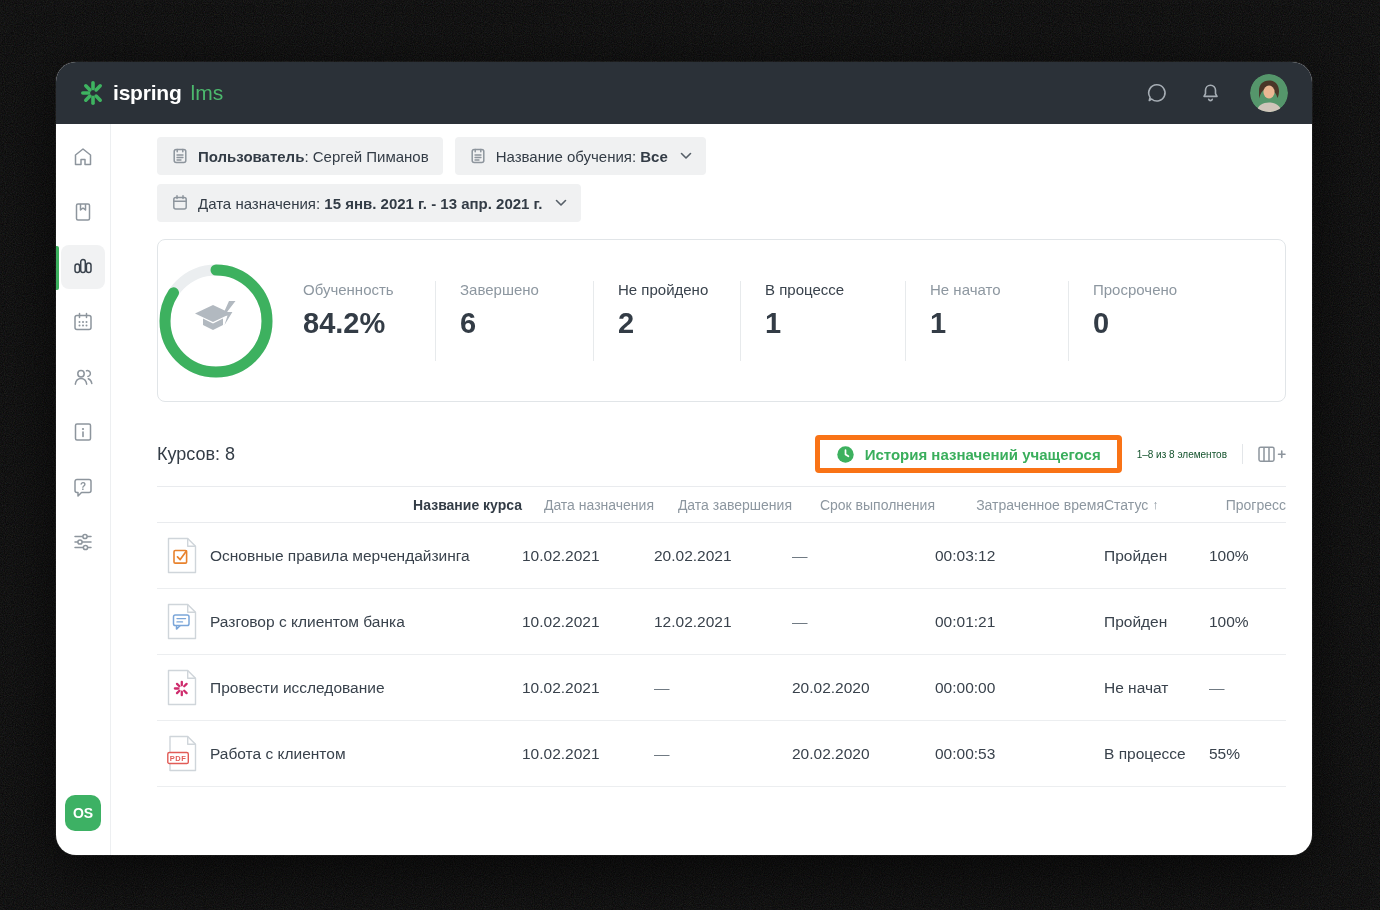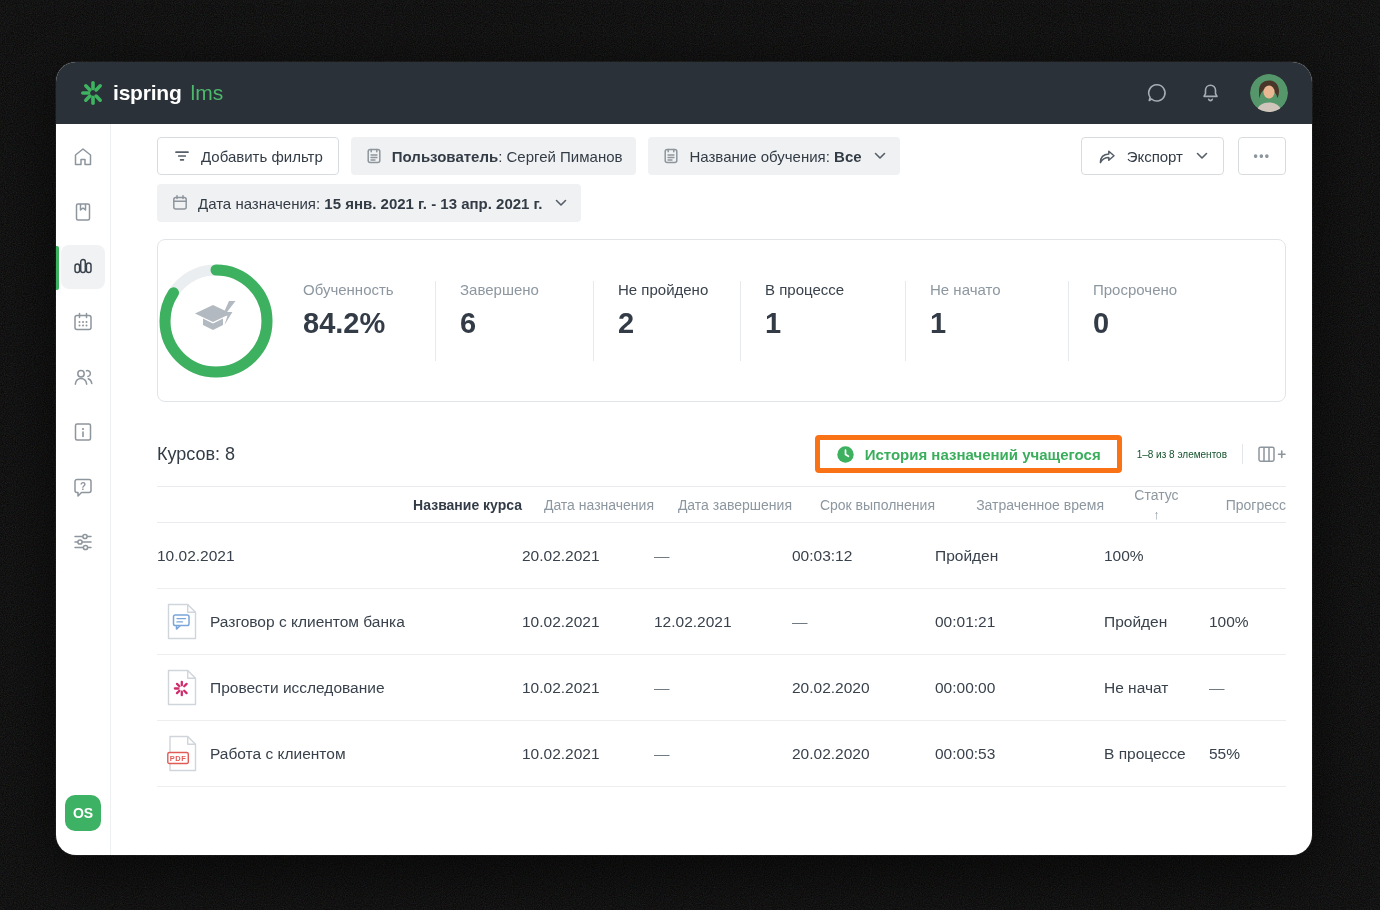--- a/index.html
+++ b/index.html
@@ -80,21 +80,21 @@
   .pagination { color:#14532d; font-size:10px; }
   .v-divider { width:1px; height:20px; background:#e3e6e9; }
   .columns-btn { display:flex; align-items:center; cursor:pointer; }
 
   
   .table { margin-top:13px; }
   .t-head, .t-row { display:grid; grid-template-columns:365px 132px 138px 143px 169px 105px 1fr; align-items:center; }
   .t-head { height:37px; border-top:1px solid #e9ebee; border-bottom:1px solid #e9ebee;
             font-size:14px; color:#8d97a0;text-align:right; }
   .t-head .c-name { color:#333c46; font-weight:700; padding-left:10px; }
-  .t-head .c-sort { display:flex; align-items:center; gap:4px;flex-direction:column; }
+  .t-head .c-sort { display:flex; align-items:center; gap:4px; }
   .sort-arrow { color:#8d97a0; font-size:13px; }
   .t-row { height:66px; border-bottom:1px solid #eceef0; font-size:15.5px; color:#39424c; cursor:pointer; }
   .name-cell { display:flex; align-items:center; gap:13px; padding-left:10px; }
   .doc-icon { flex:none; }
   .dash { color:#707a83; }
 </style>
 </head>
 <body>
 
 <svg class="noise-svg" xmlns="http://www.w3.org/2000/svg">
@@ -210,59 +210,39 @@
           <circle cx="14.5" cy="17.5" r="2.1" fill="#fff" stroke="#8d959d" stroke-width="1.5"></circle>
         </svg>
       </div>
       <div class="user-badge">OS</div>
     </div>
 
     <div class="main">
 
 
       <div class="filter-row">
-        <button class="btn-outline">
-          <svg width="18" height="18" viewBox="0 0 18 18" fill="none">
-              <path d="M3 5.2h12M5.7 9h6.6M7.6 12.8h2.8" stroke="#565f68" stroke-width="1.7" stroke-linecap="round"></path>
-            </svg>
-          <span>Добавить фильтр</span>
-        </button>
         <button class="chip">
           <svg width="18" height="18" viewBox="0 0 18 18" fill="none">
             <rect x="3.2" y="2.6" width="11.6" height="13" rx="2" stroke="#8d959d" stroke-width="1.5"></rect>
             <path d="M6.2 2.6v2.2M11.8 2.6v2.2" stroke="#8d959d" stroke-width="1.5" stroke-linecap="round"></path>
             <path d="M6 8h6M6 10.5h6M6 13h4" stroke="#8d959d" stroke-width="1.3" stroke-linecap="round"></path>
           </svg>
           <span><b>Пользователь</b><span>: </span><span>Сергей Пиманов</span></span>
         </button>
         <button class="chip">
           <svg width="18" height="18" viewBox="0 0 18 18" fill="none">
             <rect x="3.2" y="2.6" width="11.6" height="13" rx="2" stroke="#8d959d" stroke-width="1.5"></rect>
             <path d="M6.2 2.6v2.2M11.8 2.6v2.2" stroke="#8d959d" stroke-width="1.5" stroke-linecap="round"></path>
             <path d="M6 8h6M6 10.5h6M6 13h4" stroke="#8d959d" stroke-width="1.3" stroke-linecap="round"></path>
           </svg>
           <span><span>Название обучения</span><span>: </span><b>Все</b></span>
           <svg class="chev" width="12" height="8" viewBox="0 0 12 8" fill="none">
               <path d="M1.5 1.5 6 6l4.5-4.5" stroke="#565f68" stroke-width="1.6" stroke-linecap="round" stroke-linejoin="round"></path>
             </svg>
         </button>
-        <div class="right-actions">
-          <button class="btn-outline">
-            <svg width="20" height="17" viewBox="0 0 20 17" fill="none">
-                <path d="M11.8 3.2 17 7.7l-5.2 4.5V9.4C7.7 9.4 5 11.2 3.4 14.6c0-5 3-8.3 8.4-8.6z" stroke="#565f68" stroke-width="1.5" stroke-linejoin="round"></path>
-              </svg>
-            <span>Экспорт</span>
-            <svg class="chev" width="12" height="8" viewBox="0 0 12 8" fill="none">
-                <path d="M1.5 1.5 6 6l4.5-4.5" stroke="#565f68" stroke-width="1.6" stroke-linecap="round" stroke-linejoin="round"></path>
-              </svg>
-          </button>
-          <button class="btn-outline more-btn">
-              <span>•••</span>
-            </button>
-        </div>
       </div>
 
       <div class="filter-row second">
         <button class="chip">
           <svg width="18" height="18" viewBox="0 0 18 18" fill="none">
             <rect x="2.8" y="3.4" width="12.4" height="11.6" rx="2" stroke="#8d959d" stroke-width="1.5"></rect>
             <path d="M6 1.8v2.6M12 1.8v2.6M2.8 7.2h12.4" stroke="#8d959d" stroke-width="1.5" stroke-linecap="round"></path>
           </svg>
           <span><span>Дата назначения</span><span>: </span><b>15 янв. 2021 г. - 13 апр. 2021 г.</b></span>
           <svg class="chev" width="12" height="8" viewBox="0 0 12 8" fill="none">
@@ -341,20 +321,29 @@
           <div>Срок выполнения</div>
           <div>Затраченное время</div>
           <div class="c-sort">
               <span>Статус</span>
               <span class="sort-arrow">↑</span>
             </div>
           <div>Прогресс</div>
         </div>
 
         <div class="t-row">
+          <div class="name-cell">
+            <svg class="doc-icon" width="30" height="37" viewBox="0 0 30 37">
+              <path d="M1.5 1.5h19.2l7.8 7.8v26.2H1.5z" fill="#fff" stroke="#cfd5da" stroke-width="1.4" stroke-linejoin="round"></path>
+              <path d="M20.7 1.5v7.8h7.8" fill="none" stroke="#cfd5da" stroke-width="1.4" stroke-linejoin="round"></path>
+              <rect x="7" y="13.5" width="12.6" height="12.6" rx="1.2" fill="none" stroke="#e8822d" stroke-width="1.6"></rect>
+              <path d="M10.5 19.8l2.7 2.8 6.2-8.6" fill="none" stroke="#e8822d" stroke-width="1.7" stroke-linecap="round" stroke-linejoin="round"></path>
+            </svg>
+            <span>Основные правила мерчендайзинга</span>
+          </div>
           <div>10.02.2021</div>
           <div>20.02.2021</div>
           <div class="dash">—</div>
           <div>00:03:12</div>
           <div>Пройден</div>
           <div>100%</div>
         </div>
 
         <div class="t-row">
           <div class="name-cell">

